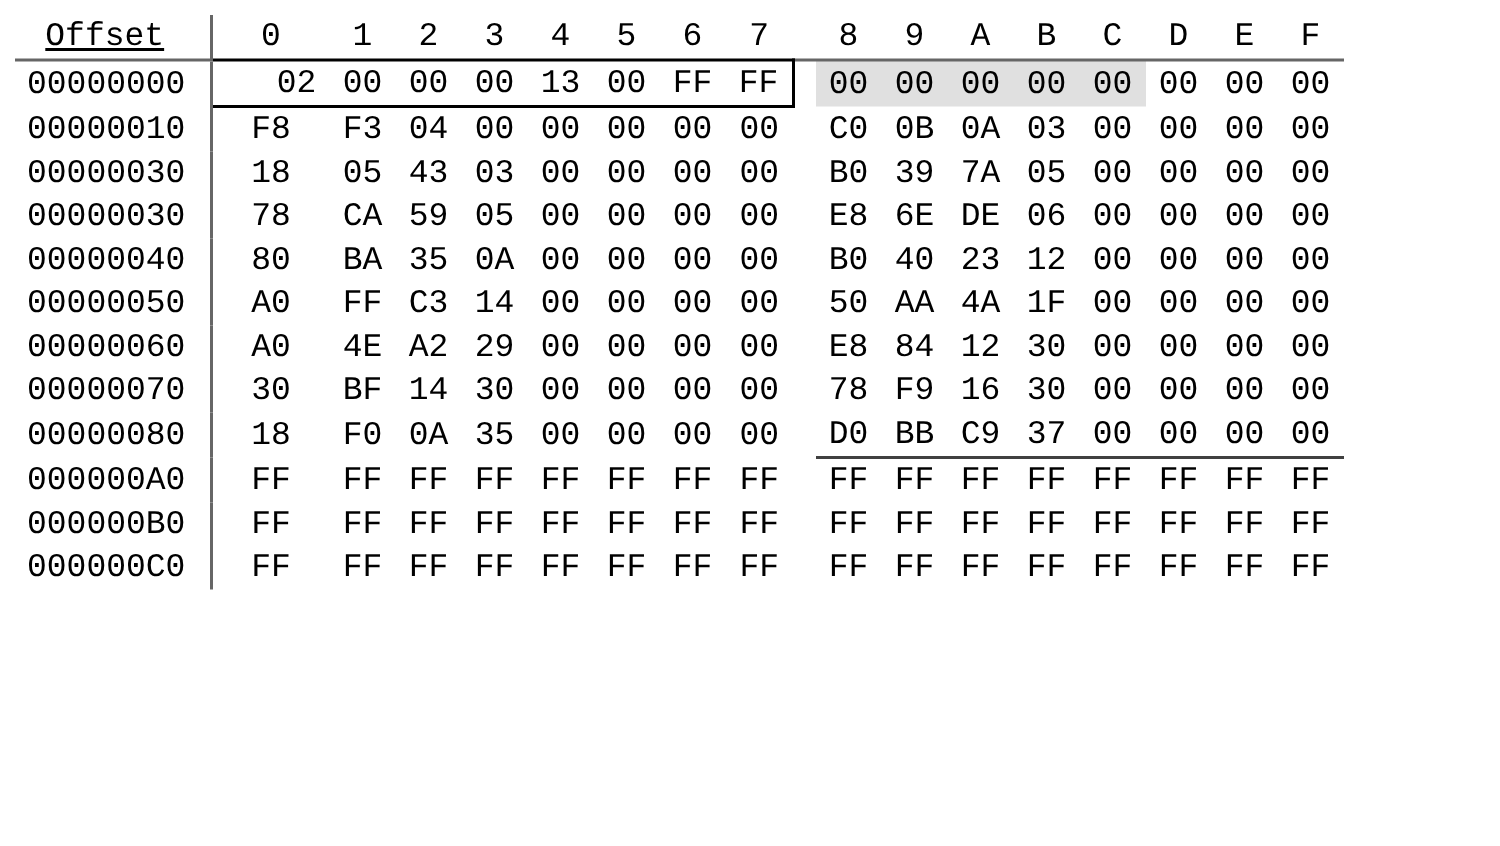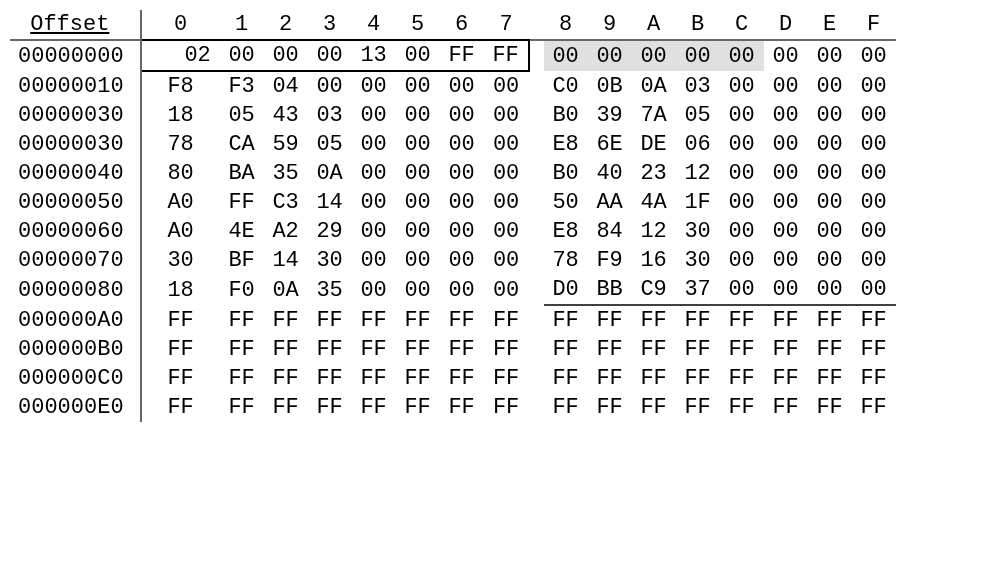--- a/index.html
+++ b/index.html
@@ -317,34 +317,14 @@
         <td class="gap-col"></td>
         <td>FF</td>
         <td>FF</td>
         <td>FF</td>
         <td>FF</td>
         <td>FF</td>
         <td>FF</td>
         <td>FF</td>
         <td>FF</td>
       </tr>
-      <tr>
-        <td class="offset-col">000000E0</td>
-        <td>FF</td>
-        <td>FF</td>
-        <td>FF</td>
-        <td>FF</td>
-        <td>FF</td>
-        <td>FF</td>
-        <td>FF</td>
-        <td>FF</td>
-        <td class="gap-col"></td>
-        <td>FF</td>
-        <td>FF</td>
-        <td>FF</td>
-        <td>FF</td>
-        <td>FF</td>
-        <td>FF</td>
-        <td>FF</td>
-        <td>FF</td>
-      </tr>
     </tbody>
 </table>
 
 </body></html>

